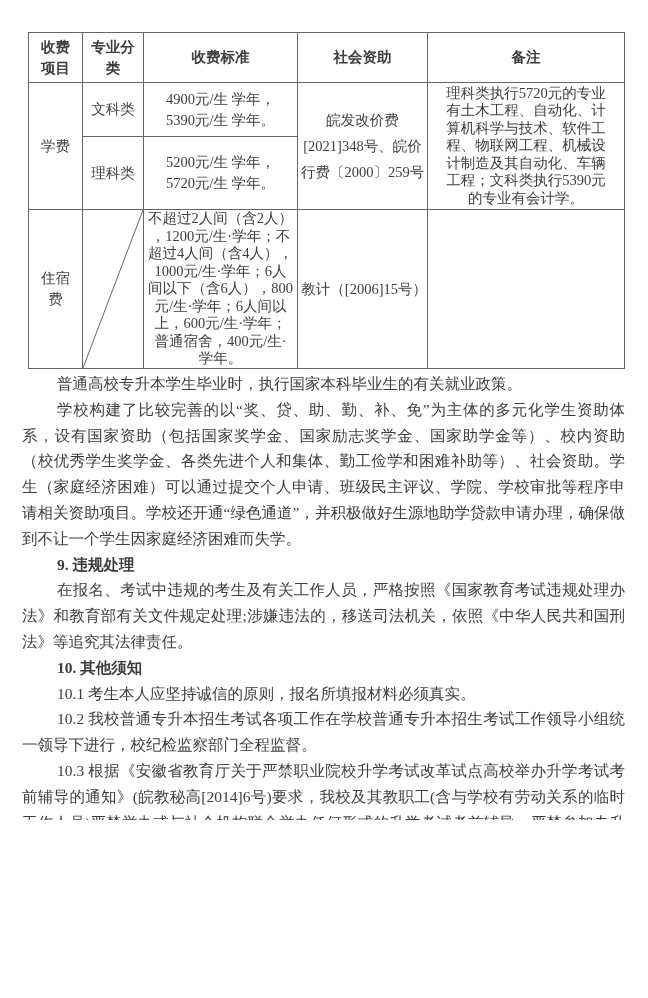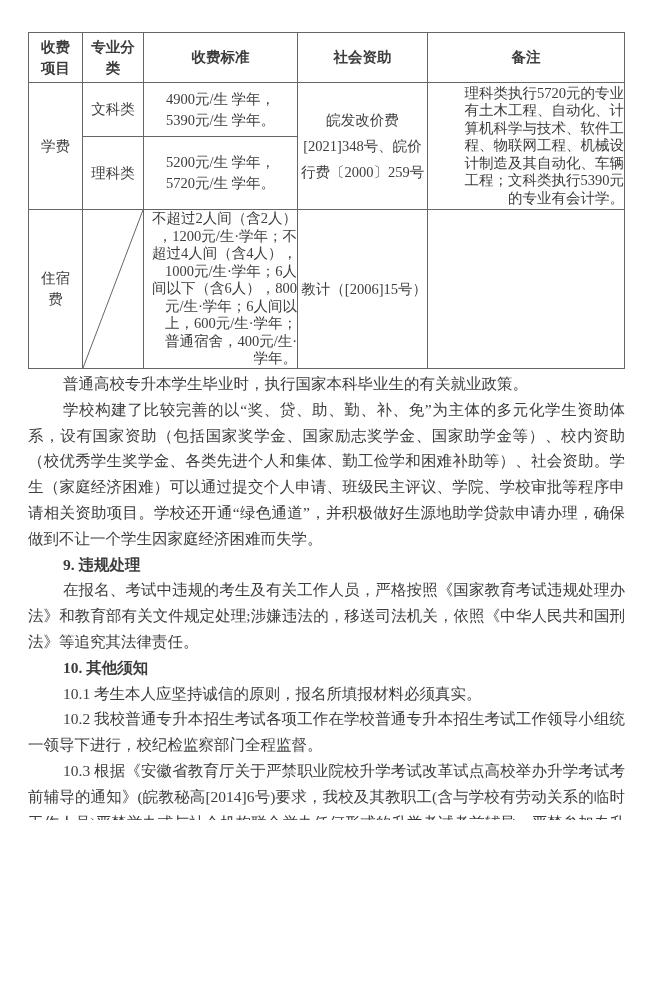--- a/index.html
+++ b/index.html
@@ -37,21 +37,21 @@
     white-space: pre-line;
   }
   .r-head { height: 50px; }
   .r-lib  { height: 54px; }
   .r-sci  { height: 73px; }
   .r-dorm { height: 159px; }
 
   .c-center { text-align: center; line-height: 21px; }
   .pre { white-space: pre-line; font-family: Liberation Serif, serif; }
   .dense {
-    text-align: right;
+    text-align: center;
     line-height: 17.5px;
     padding: 1px 2px 1px 4px;
   }
   .basis {
     text-align: center;
     line-height: 26px;
     padding-left: 4px;
   }
   .basis-single {
     text-align: right;
@@ -66,21 +66,21 @@
     display: block;
   }
 
   
   .body-text {
     position: absolute;
     left: 0;
     top: 371px;
     width: 648px;
     box-sizing: border-box;
-    padding: 0 23px 0 28px;
+    padding: 0 23px 0 22px;
     font-size: 15.5px;
     line-height: 25.8px;
     text-align: justify;
   }
   .body-text p {
     margin: 0;
     text-indent: 35px;
   }
   .body-text p.h { font-weight: bold; }
 

